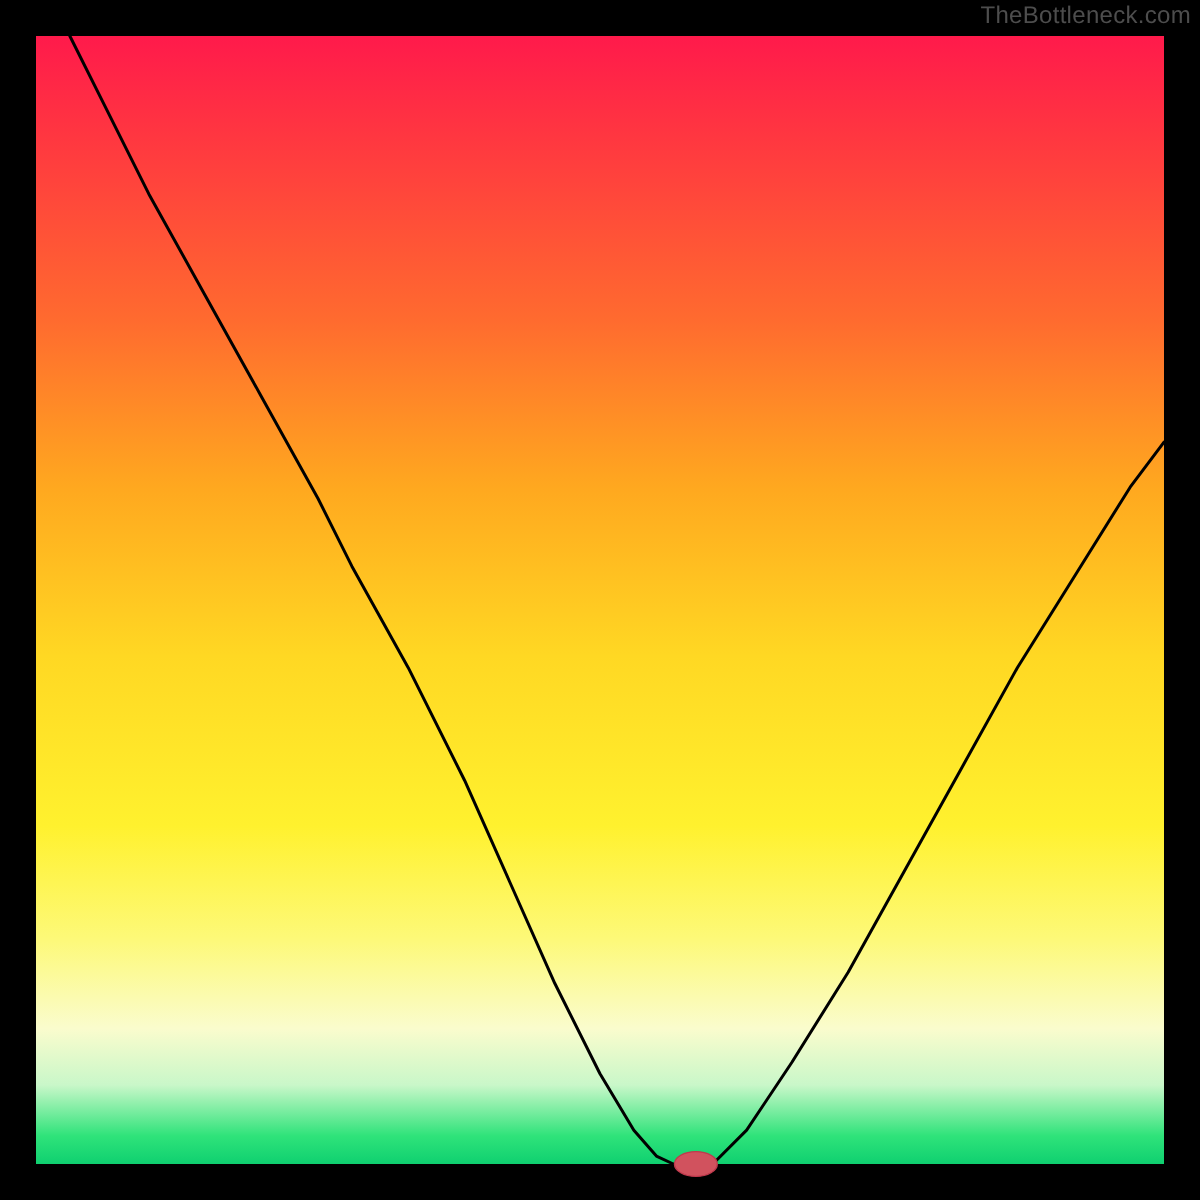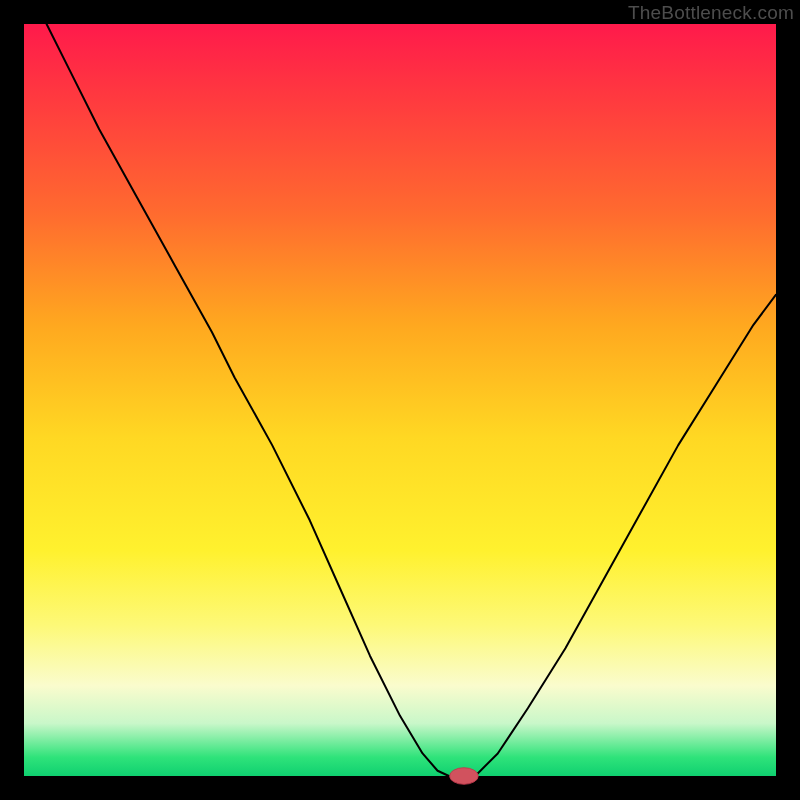--- a/index.html
+++ b/index.html
@@ -43,21 +43,21 @@
     top: 0;
     width: 100%;
     height: 100%;
     overflow: visible;
   }
   .watermark {
     position: absolute;
     top: 2px;
     right: 6px;
     color: #4d4d4d;
-    font-size: 19px;
+    font-size: 16px;
     font-weight: 400;
     letter-spacing: 0.2px;
     user-select: none;
   }
 </style>
 </head>
 <body>
 
 <div class="frame">
   <div class="watermark">TheBottleneck.com</div>

